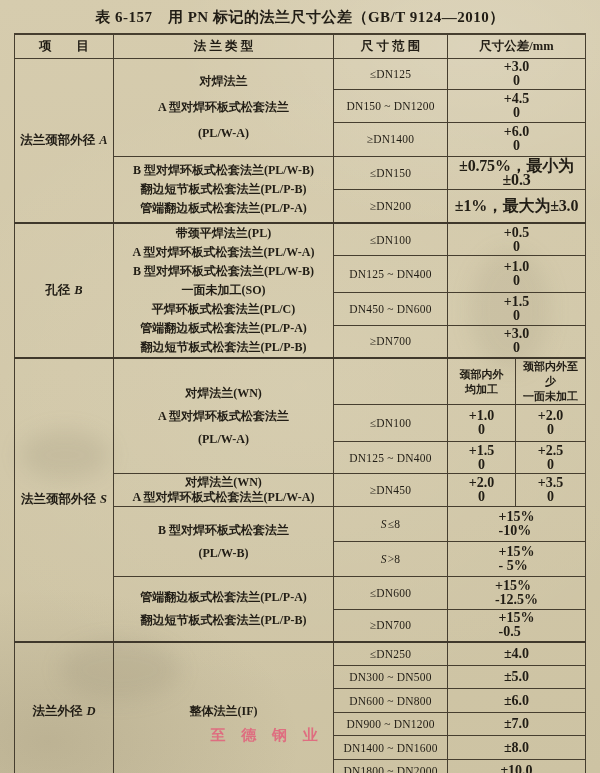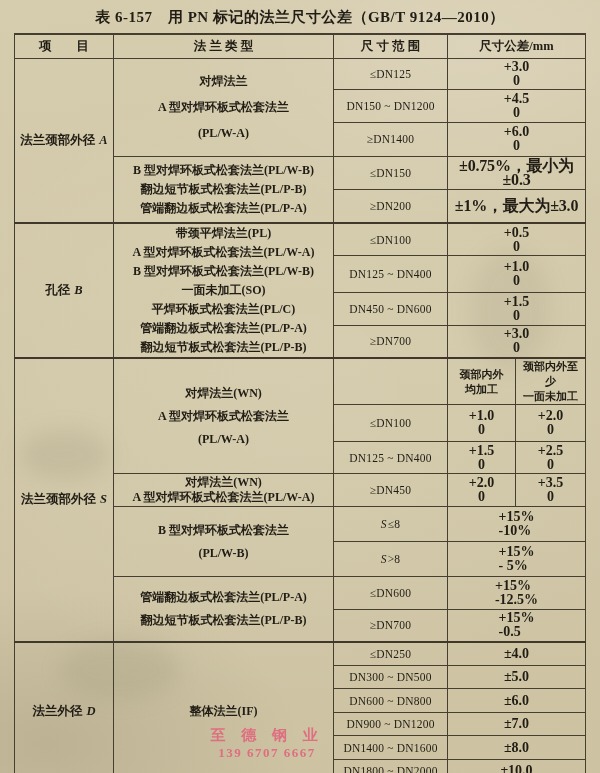--- a/index.html
+++ b/index.html
@@ -299,15 +299,14 @@
     </tr>
     <tr style="height:23px">
       <td class="range">DN1800 ~ DN2000</td>
       <td class="tol" colspan="2">±10.0</td>
     </tr>
   </tbody>
     </table>
 
   <div class="watermark">
     <div class="w1">至 德 钢 业</div>
-    <div class="w2">139 6707 6667</div>
   </div>
 </div>
 
 </body></html>

